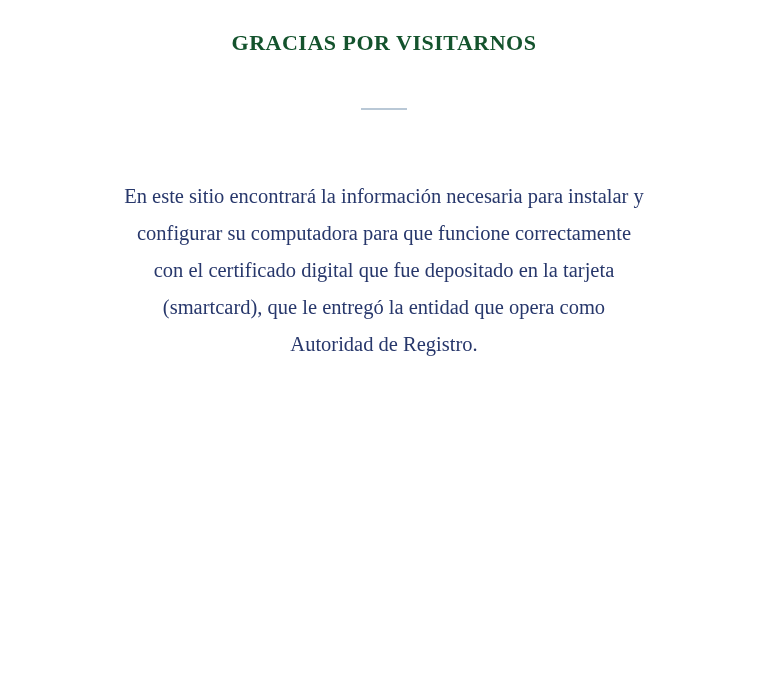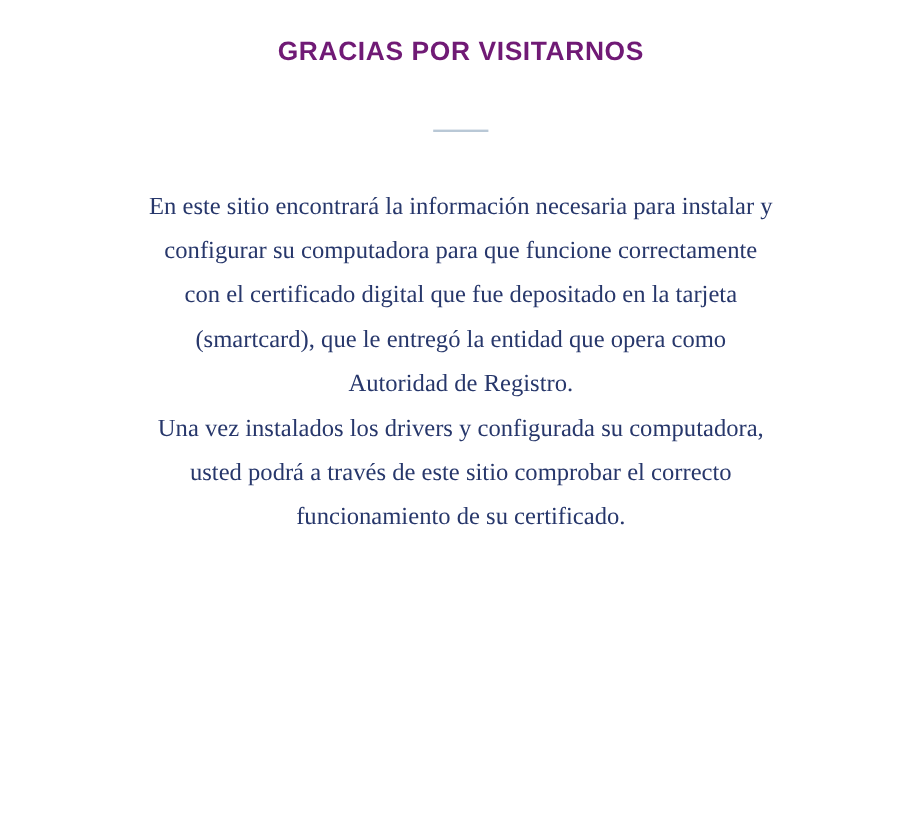--- a/index.html
+++ b/index.html
@@ -18,40 +18,40 @@
     width: 768px;
     height: 700px;
     box-sizing: border-box;
     display: flex;
     flex-direction: column;
     align-items: center;
     padding-top: 30px;
   }
 
   .section-title {
-    font-family: Liberation Sans, sans-serif;
+    font-family: Liberation Serif, serif;
     font-weight: bold;
     font-size: 22px;
     letter-spacing: 0.5px;
-    color: #701a75;
+    color: #14532d;
     text-transform: uppercase;
     text-align: right;
     margin: 0;
     padding: 0 20px;
   }
 
   .title-divider {
     width: 46px;
     height: 0;
     border-top: 2px solid #b9c8d6;
     margin-top: 52px;
   }
 
   .body-copy {
-    margin-top: 44px;
+    margin-top: 68px;
     width: 520px;
     text-align: center;
     color: #27376b;
     font-family: "Liberation Serif", serif;
     font-size: 20.5px;
     line-height: 37px;
   }
 
   .body-copy p {
     margin: 0;
@@ -61,16 +61,15 @@
 <body>
 
 <div class="page">
 
   <h1 class="section-title">GRACIAS POR VISITARNOS</h1>
 
   <div class="title-divider"></div>
 
   <div class="body-copy">
     <p>En este sitio encontrará la información necesaria para instalar y configurar su computadora para que funcione correctamente con el certificado digital que fue depositado en la tarjeta (smartcard), que le entregó la entidad que opera como Autoridad de Registro.</p>
-    <p>Una vez instalados los drivers y configurada su computadora, usted podrá a través de este sitio comprobar el correcto funcionamiento de su certificado.</p>
   </div>
 
 </div>
 
 </body></html>

